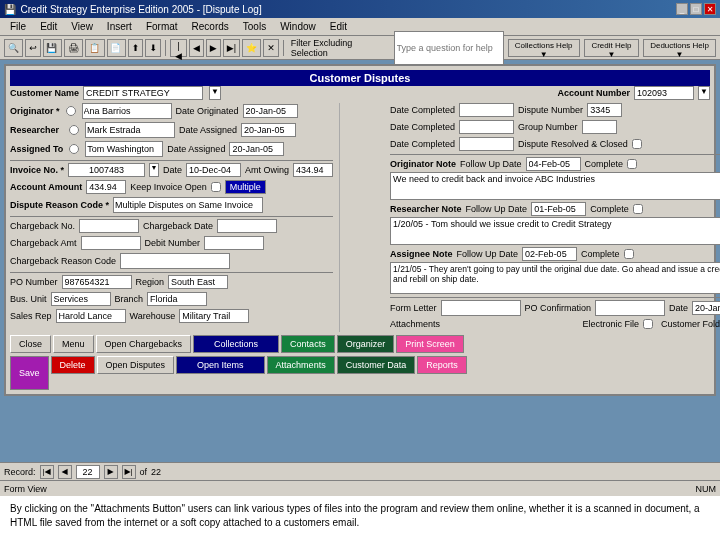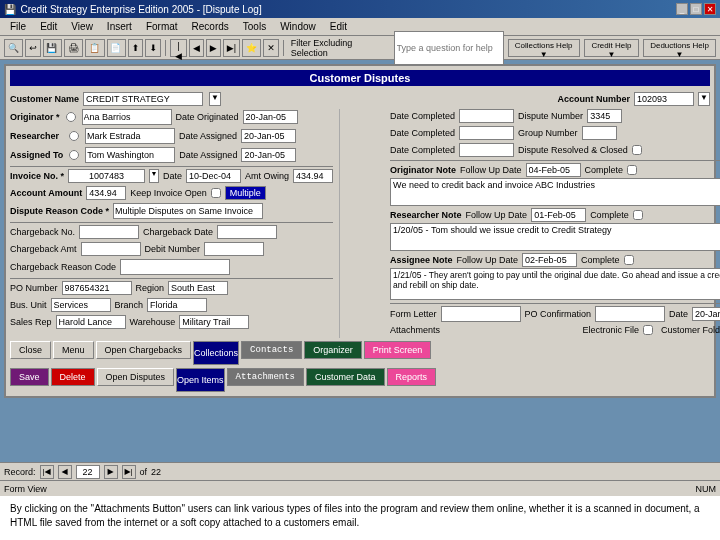--- a/index.html
+++ b/index.html
@@ -107,21 +107,20 @@
       border: 2px solid #808080;
       padding: 4px;
     }
     .panel-title {
       background: #000080;
       color: white;
       text-align: center;
       padding: 2px;
       font-size: 11px;
       font-weight: bold;
-      margin-bottom: 6px;
     }
 
     
     .form-row {
       display: flex;
       align-items: center;
       margin-bottom: 3px;
       gap: 4px;
     }
     .form-label {
@@ -201,52 +200,51 @@
       border-left-color: #ffffff;
       padding: 2px 8px;
       font-size: 9px;
       cursor: pointer;
       height: 18px;
     }
     .btn-blue {
       background: #000080;
       color: white;
       border: 1px solid #808080;
-      padding: 2px 0;
-      font-size: 9px;
-      cursor: pointer;
-      height: 24px;
+      padding: 2px 20px;
+      font-size: 9px;
+      cursor: pointer;
+      height: 18px;
     }
     .btn-green {
-      background: #701a75;
+      background: #a21caf;
       color: white;
       border: 1px solid #808080;
       padding: 2px 8px;
       font-size: 9px;
       cursor: pointer;
-      height: 18px;
+      height: 34px;
     }
     .btn-red {
       background: #cc0000;
       color: white;
       border: 1px solid #808080;
       padding: 2px 8px;
       font-size: 9px;
       cursor: pointer;
       height: 18px;
     }
     .btn-teal {
-      background: #737373;
+      background: #15803d;
       color: white;
       border: 1px solid #808080;
       padding: 2px 8px;
       font-size: 9px;
       cursor: pointer;
       height: 18px;
-      font-family: Liberation Mono, monospace;
     }
     .btn-orange {
       background: #14532d;
       color: white;
       border: 1px solid #808080;
       padding: 2px 8px;
       font-size: 9px;
       cursor: pointer;
       height: 18px;
     }
@@ -421,21 +419,21 @@
           <select class="form-select" style="width:90px;">
             <option>Mark Estrada</option>
           </select>
           <span class="form-label">Date Assigned</span>
           <input class="form-input" style="width: 55px;" type="text" value="20-Jan-05">
         </div>
 
         <div class="form-row">
           <span class="form-label form-label-bold">Assigned To</span>
           <input type="radio" class="radio-btn" style="margin-left: 2px;">
-          <select class="form-select" style="width:90px;">
+          <select class="form-select" style="width:78px;">
             <option>Tom Washington</option>
           </select>
           <span class="form-label">Date Assigned</span>
           <input class="form-input" style="width: 55px;" type="text" value="20-Jan-05">
         </div>
 
         <div class="separator-line"></div>
 
         <div class="form-row">
           <span class="form-label form-label-bold">Invoice No. *</span>

